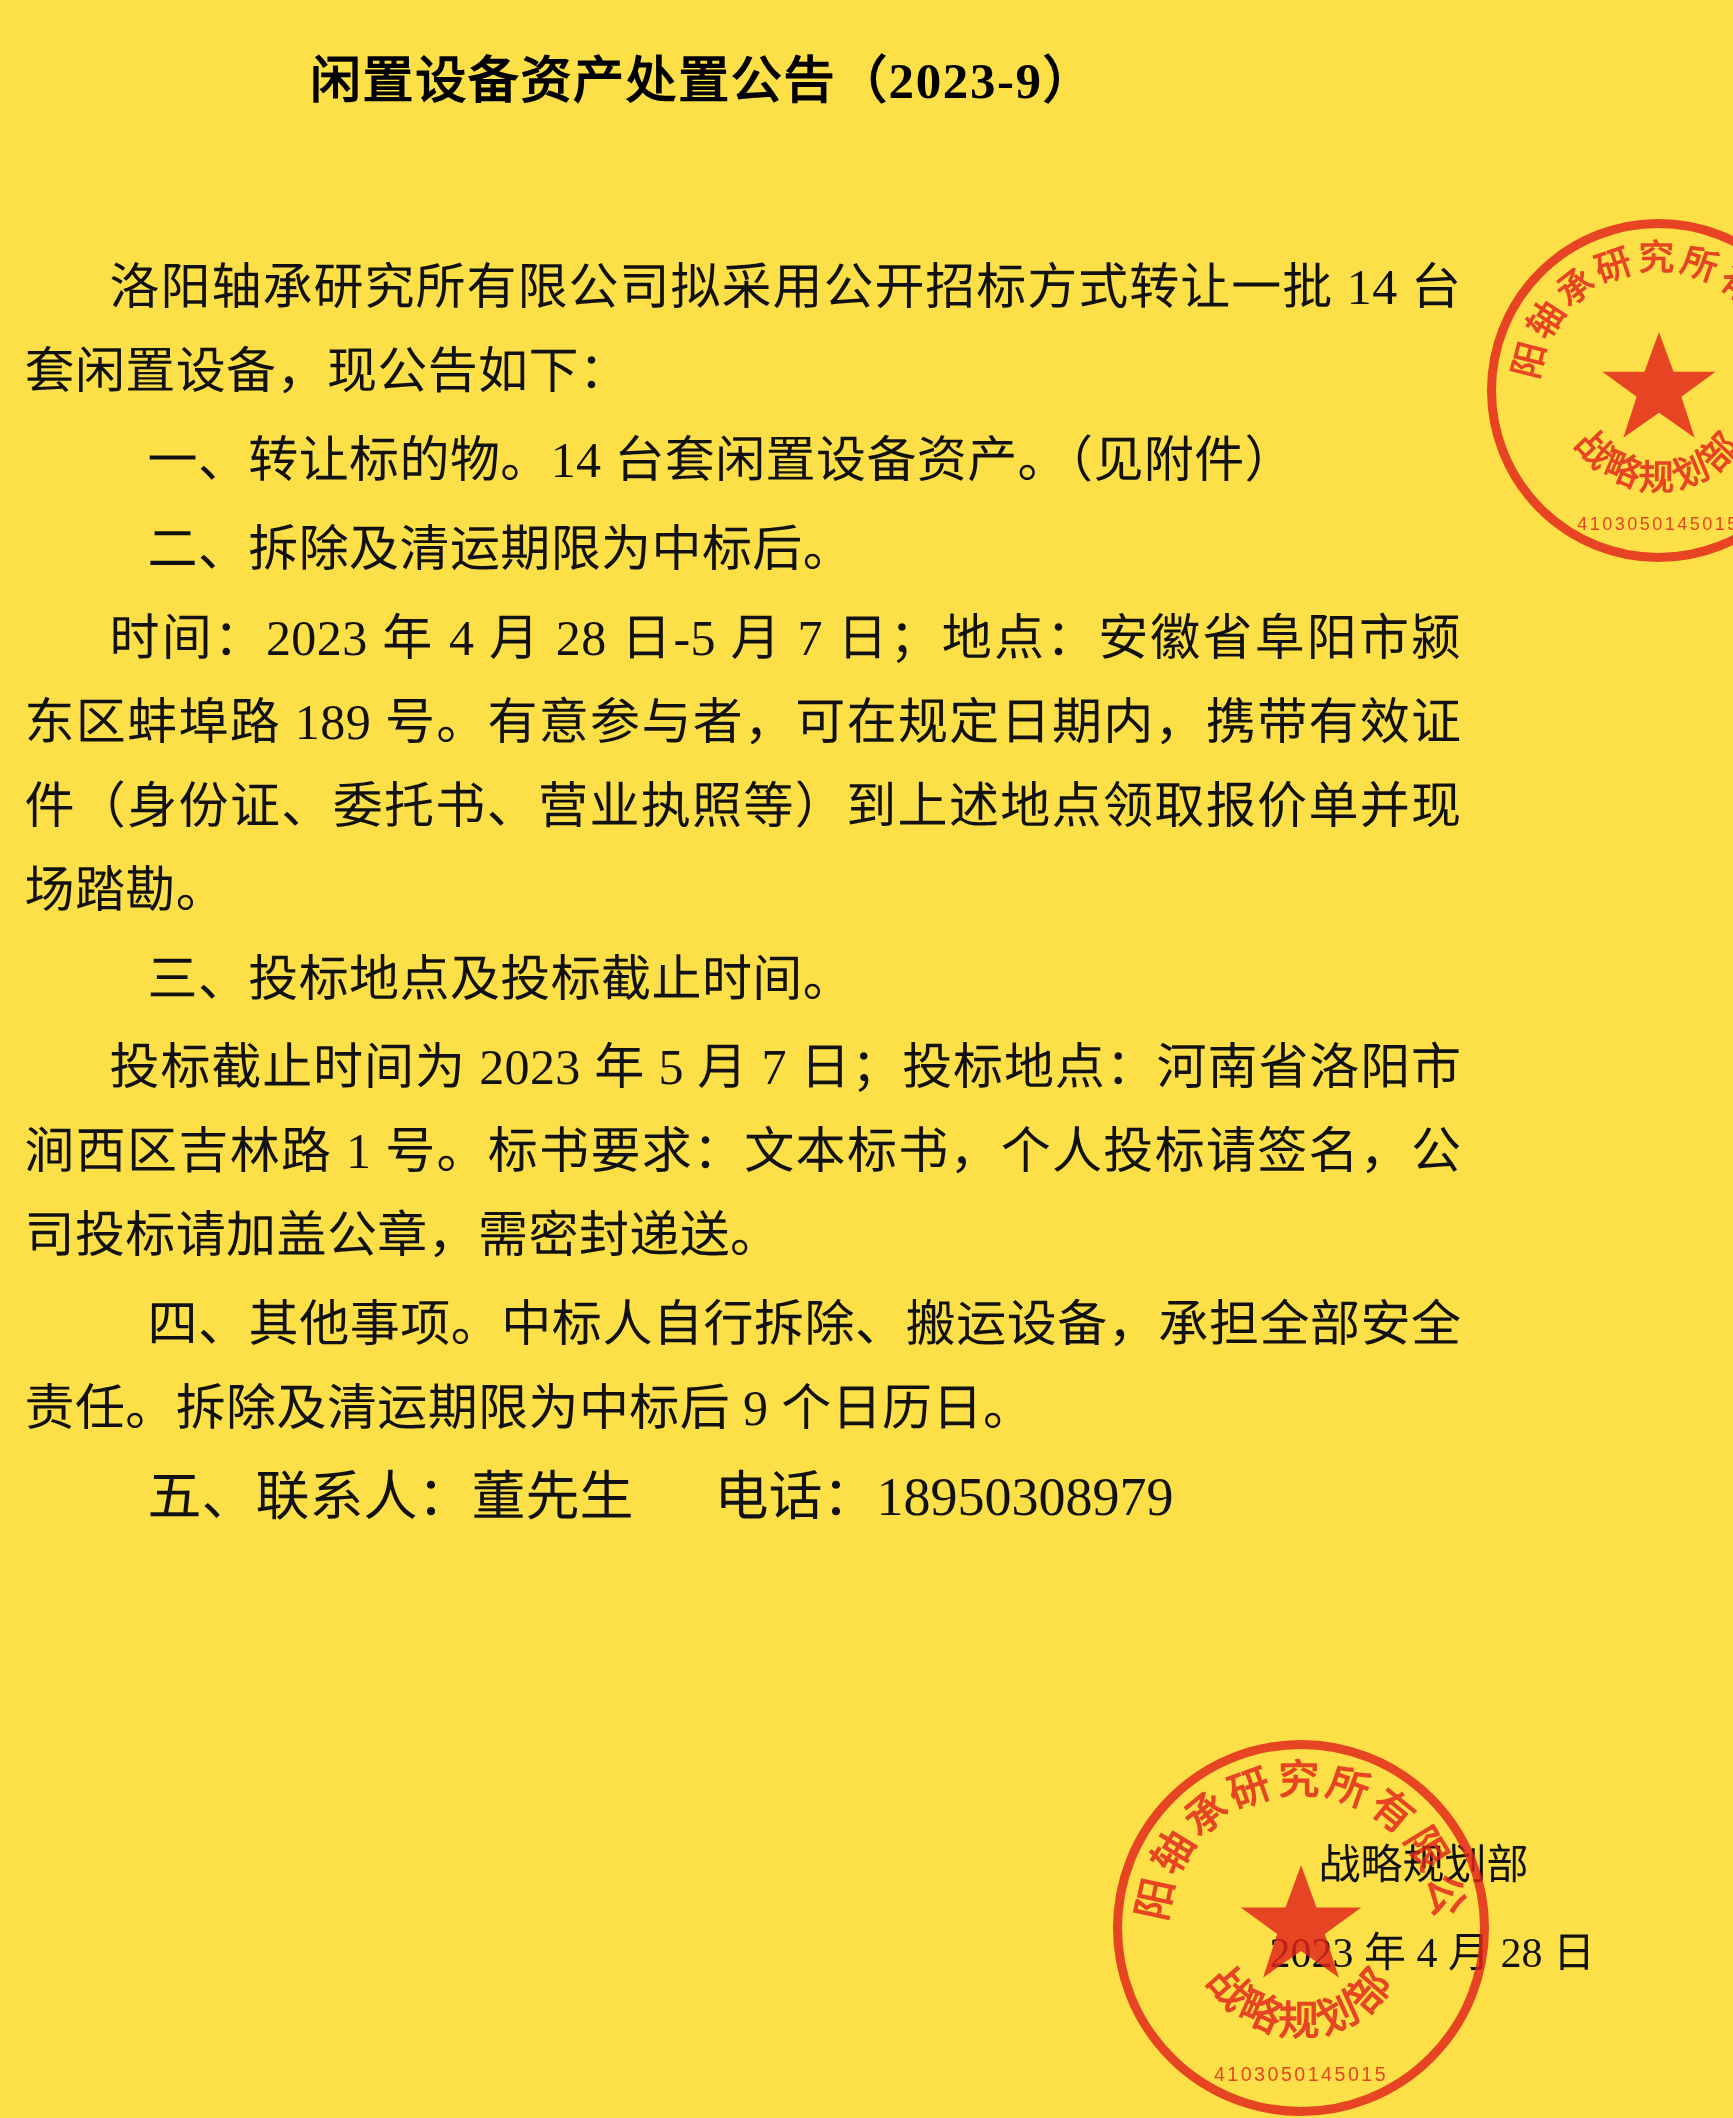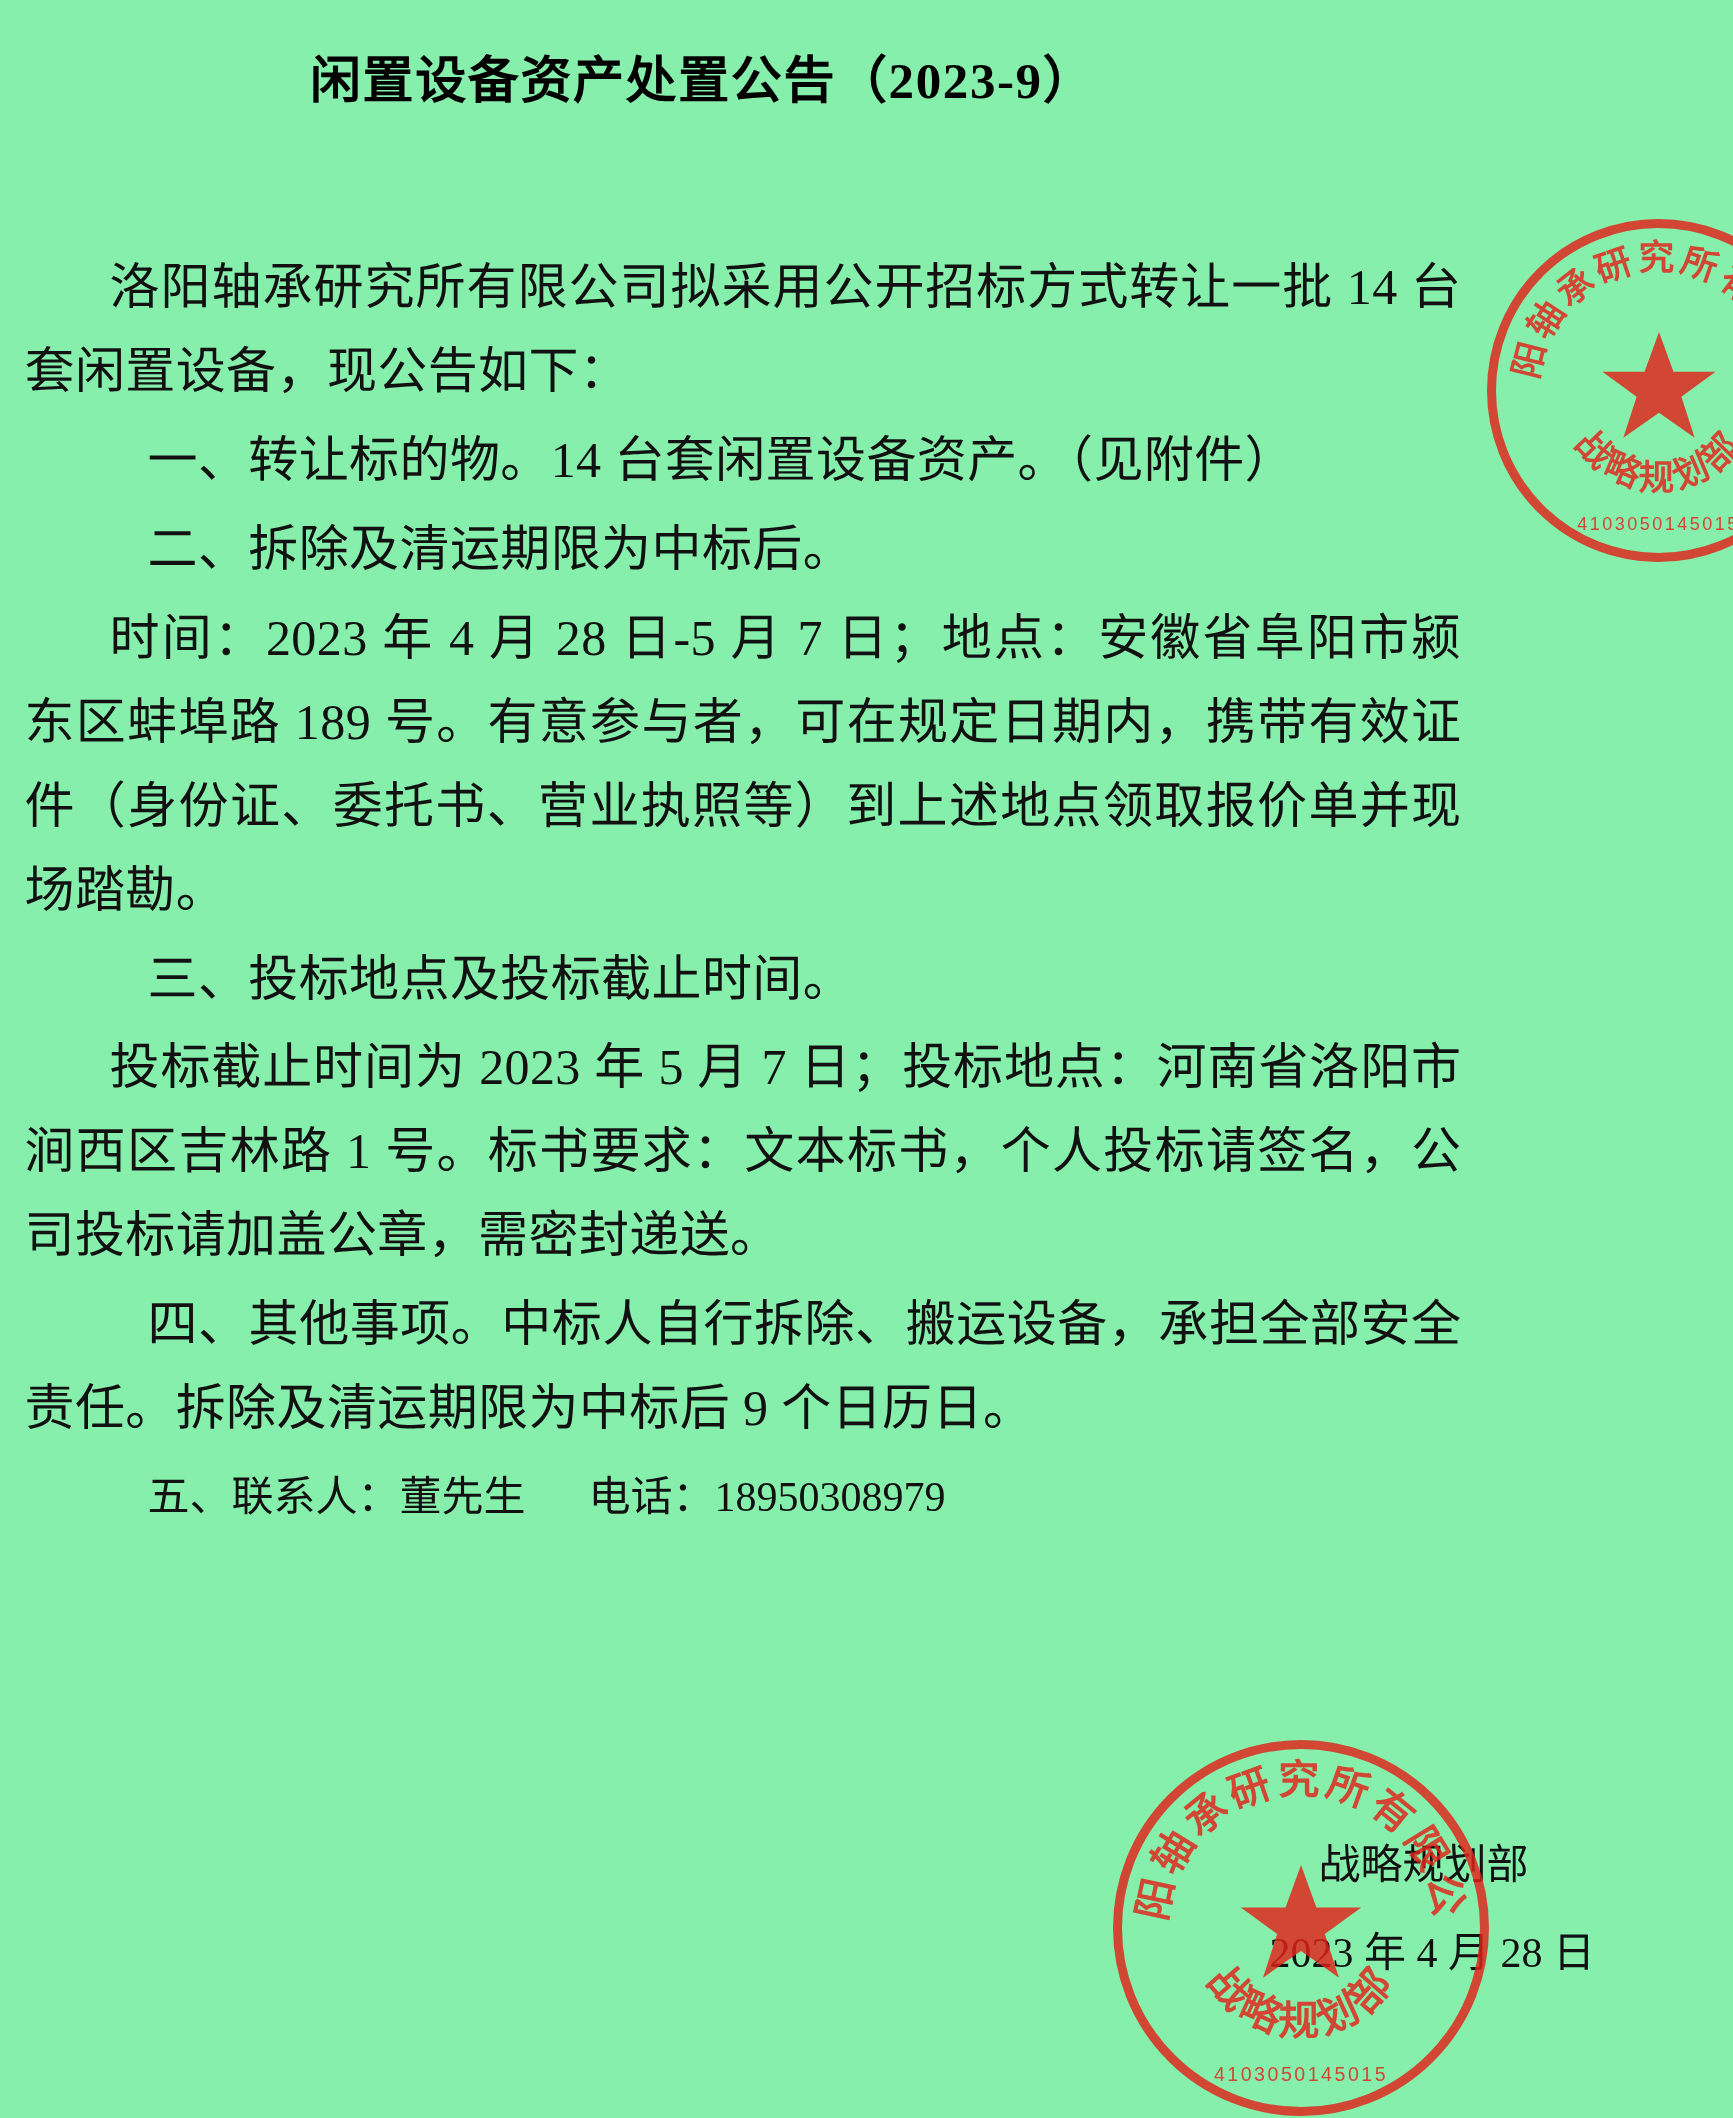--- a/index.html
+++ b/index.html
@@ -12,21 +12,21 @@
     height: 2119px;
     position: relative;
     font-family: "Liberation Serif", "DejaVu Serif", serif;
     color: #111111;
     overflow: hidden;
   }
 
   .page {
     position: absolute;
     inset: 0;
-    background: #86efac;
+    background: #fde047;
   }
 
   
   .doc-title {
     position: absolute;
     top: 39px;
     left: 310px;
     font-size: 51px;
     font-weight: bold;
     letter-spacing: 1.6px;
@@ -53,21 +53,21 @@
   }
 
   .para.indent {
     text-indent: 85px;
   }
   .para.indent-deep {
     text-indent: 123px;
   }
 
   .contact-line {
-    font-size: 42px;
+    font-size: 54px;
     line-height: 84px;
     text-indent: 123px;
     color: #111;
     white-space: pre;
   }
 
   
   .sign-block {
     position: absolute;
     right: 139px;

